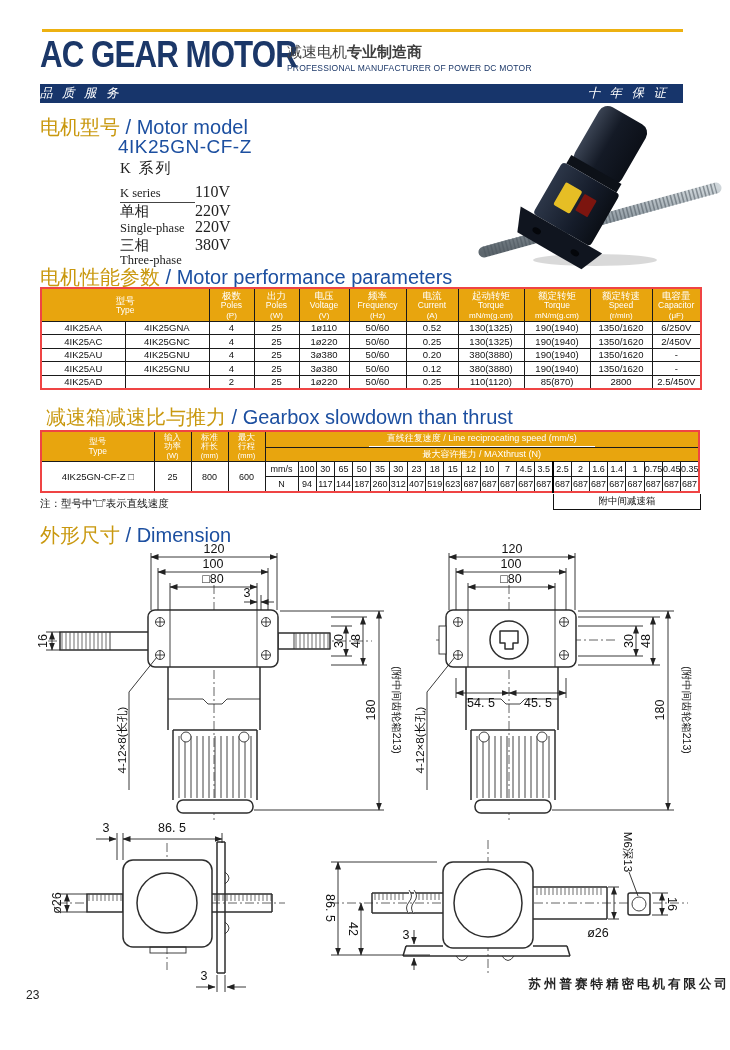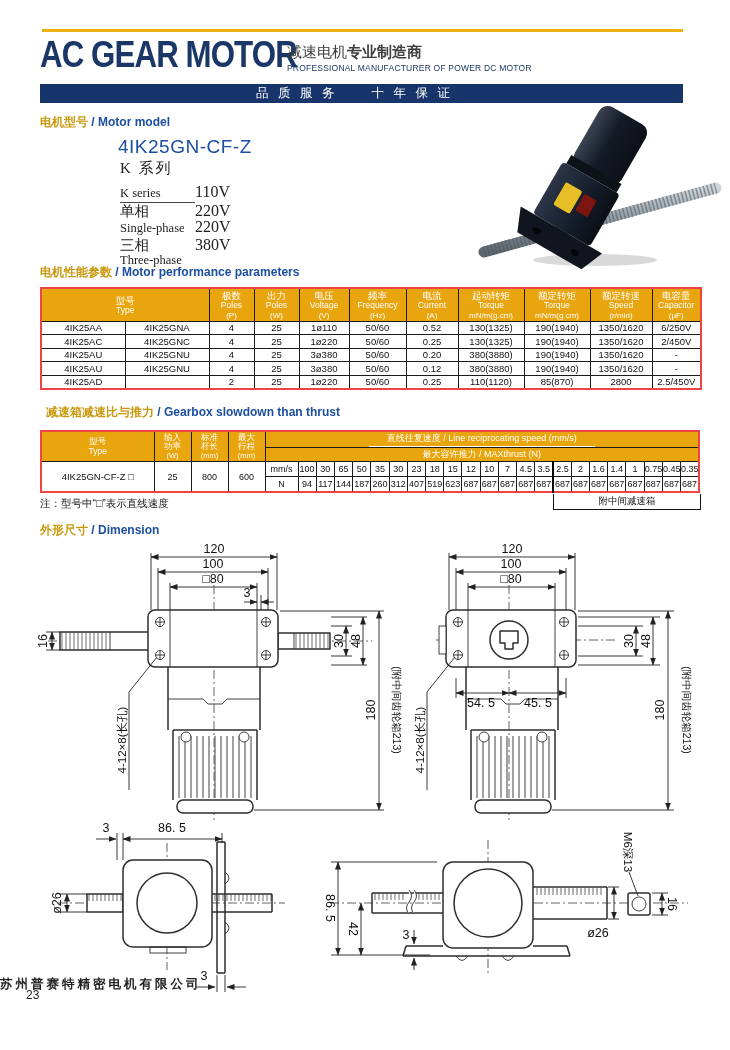--- a/index.html
+++ b/index.html
@@ -9,23 +9,23 @@
   .topline{position:absolute;left:42px;top:29px;width:641px;height:3px;background:#EDB111;}
   .brand{position:absolute;left:40px;top:34px;font-size:34px;font-weight:bold;color:#1B3768;
          letter-spacing:-1px;transform:scaleX(.92) scaleY(1.06);transform-origin:left top;white-space:nowrap;}
   .sub-zh{position:absolute;left:287px;top:43px;font-size:15px;color:#404040;}
   .sub-zh b{font-weight:bold;}
   .sub-en{position:absolute;left:287px;top:63px;font-size:8.5px;color:#1B3768;letter-spacing:.2px;}
   .band{position:absolute;left:40px;top:84px;width:643px;height:19px;display:flex;}
   .band-gold{width:243px;height:100%;background:#EDB111;display:flex;align-items:center;}
   .series{color:#A61C22;font-weight:bold;font-size:11.5px;padding-left:4px;}
   .band-navy{flex:1;height:100%;background:#17356B;display:flex;align-items:center;
-             justify-content:center;gap:34px;padding-right:14px;color:#fff;font-size:12.5px;letter-spacing:3px;white-space:nowrap;}
+             justify-content:space-between;gap:34px;padding-right:14px;color:#fff;font-size:12.5px;letter-spacing:3px;white-space:nowrap;font-style:italic;}
   
-  .sec-title{position:absolute;font-size:12px;font-weight:bold;white-space:nowrap;}
+  .sec-title{position:absolute;font-size:20px;font-weight:normal;white-space:nowrap;}
   .t-zh{color:#C9980E;}
   .t-en{color:#1C4FA0;}
   
   .model{position:absolute;left:118px;top:136px;font-size:19px;color:#1C4FA0;letter-spacing:.5px;}
   .kblock{position:absolute;left:120px;top:159px;width:170px;font-family:"Liberation Serif",serif;color:#222;}
   .k-head{font-size:15px;letter-spacing:2px;margin-bottom:6px;}
   .k-row{display:flex;align-items:baseline;line-height:15.5px;}
   .k-label{display:inline-block;width:75px;font-size:12.5px;}
   .k-label.zh{font-size:14.5px;}
   .k-label.u{border-bottom:1px solid #444;}
@@ -55,21 +55,21 @@
   #dims-svg{position:absolute;left:0;top:540px;}
   .oln{fill:none;stroke:#2e2e2e;stroke-width:1.5;stroke-linejoin:round;}
   .tln{fill:none;stroke:#2e2e2e;stroke-width:.9;}
   .dln{fill:none;stroke:#222;stroke-width:.9;}
   .cln{fill:none;stroke:#3c3c3c;stroke-width:.8;stroke-dasharray:9 3 2 3;}
   .hat{fill:none;stroke:#2e2e2e;stroke-width:.7;}
   .wfill{fill:#fff;}
   text.dim{font:12.5px "Liberation Sans",sans-serif;fill:#111;text-anchor:middle;}
   text.dimzh{font:10.5px "Liberation Sans",sans-serif;fill:#111;text-anchor:middle;}
   
-  .foot-zh{position:absolute;left:0;right:0;top:976px;text-align:left;font-family:"Liberation Serif",serif;
+  .foot-zh{position:absolute;left:0;right:0;top:976px;text-align:right;font-family:"Liberation Serif",serif;
            font-weight:bold;font-size:12.5px;letter-spacing:3px;color:#222;}
   .foot-en{position:absolute;left:0;right:0;top:991px;text-align:center;font-size:15px;color:#222;}
   .pageno{position:absolute;left:26px;top:988px;font-size:12px;color:#222;}
 </style>
 </head>
 <body>
 
 <div class="page">
 
   <div class="topline"></div>

